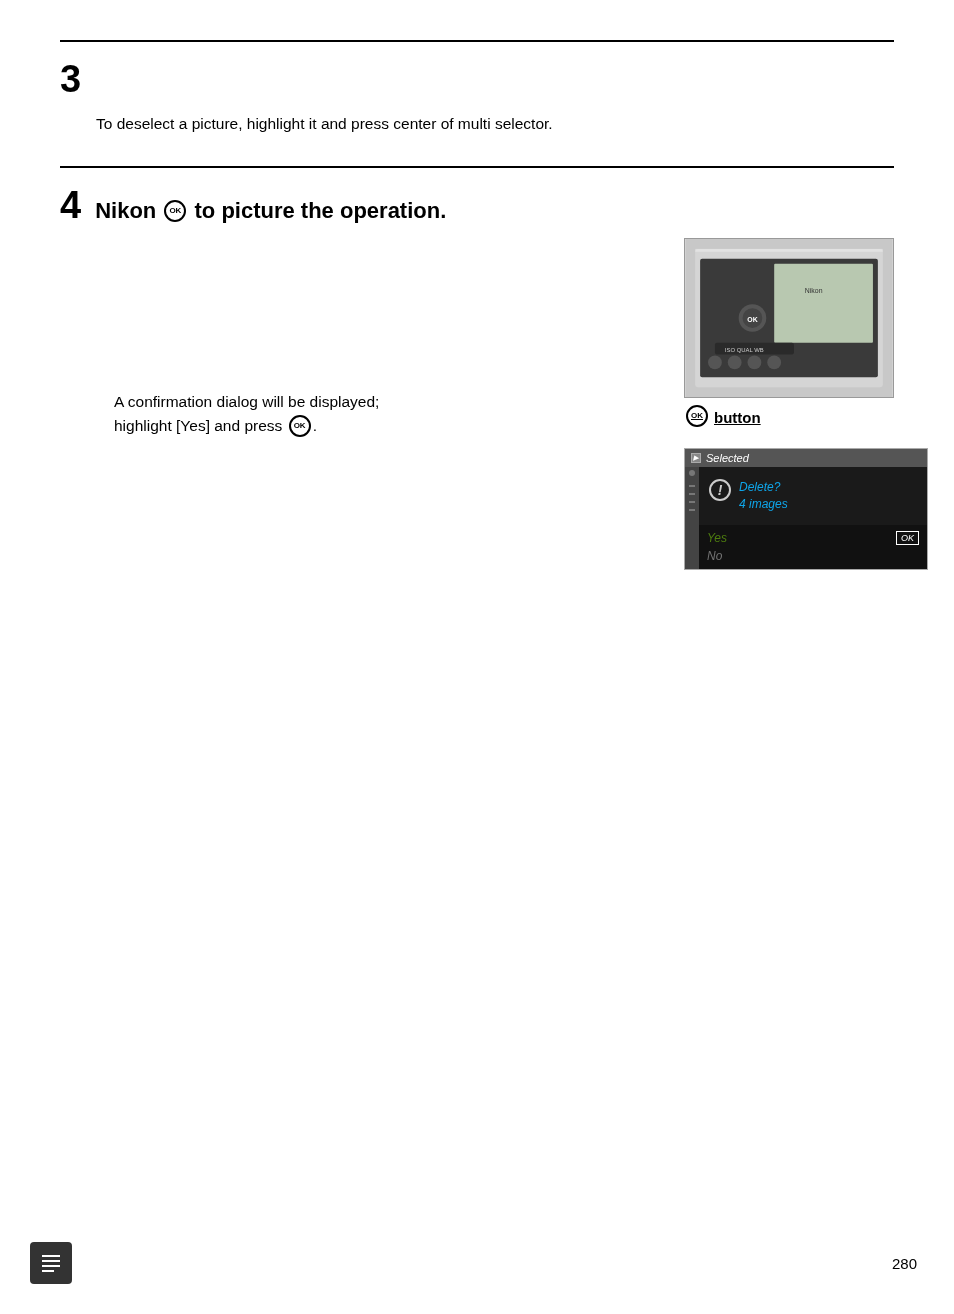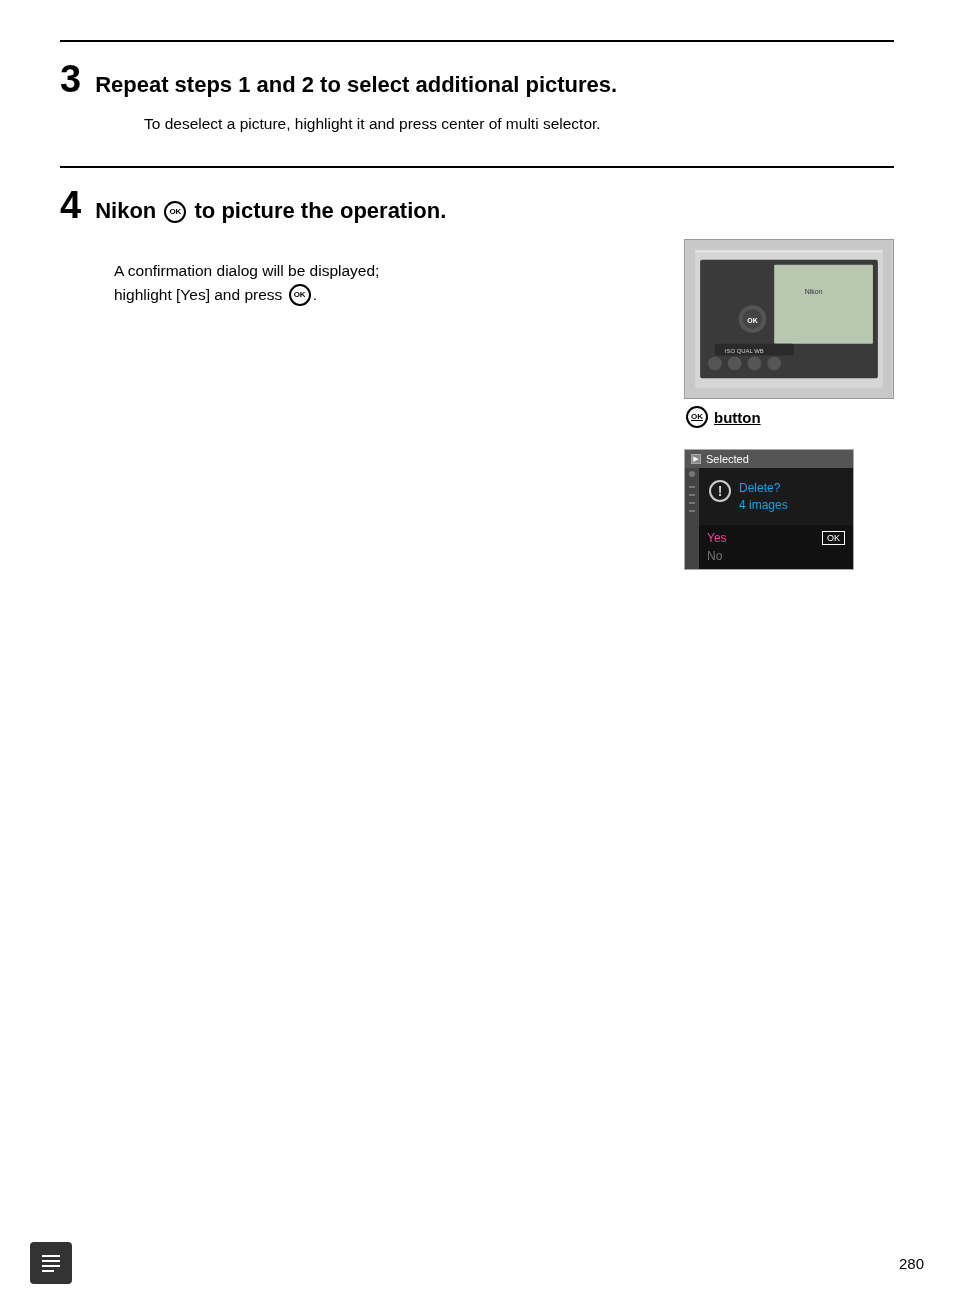--- a/index.html
+++ b/index.html
@@ -39,39 +39,40 @@
     }
 
     .step-title {
       font-size: 22px;
       font-weight: bold;
       line-height: 1.2;
     }
 
     .step-body {
       padding-left: 0px;
-      margin-left: 84px;
+      margin-left: 36px;
     }
 
     .step-body p {
       font-size: 15.5px;
       line-height: 1.55;
       color: #000;
     }
 
     
     .step4-section {
       border-top: 2px solid #000;
       padding-top: 18px;
     }
 
     .step4-content {
       display: flex;
       gap: 28px;
       margin-left: 54px;
+      align-items: center;
     }
 
     .step4-left {
       flex: 1;
     }
 
     .step4-right {
       flex-shrink: 0;
       width: 210px;
     }
@@ -116,23 +117,24 @@
       display: flex;
       align-items: center;
       gap: 4px;
       text-decoration: underline;
     }
 
     
     .dialog-image-container {
       border: 1px solid #aaa;
       background: #2a2a2a;
-      width: 170px;
+      width: 244px;
       margin-top: 20px;
       overflow: hidden;
+      font-style: italic;
     }
 
     .dialog-titlebar {
       background: #555;
       color: #fff;
       font-size: 11px;
       padding: 3px 6px;
       display: flex;
       align-items: center;
       gap: 5px;
@@ -216,21 +218,21 @@
       padding: 2px 0;
     }
 
     .dialog-no-row {
       padding: 2px 0;
       color: #737373;
       font-size: 12px;
     }
 
     .dialog-yes-text {
-      color: #ec4899;
+      color: #4d7c0f;
       font-size: 12px;
     }
 
     .dialog-ok-badge {
       border: 1px solid #fff;
       color: #fff;
       font-size: 9px;
       padding: 1px 4px;
     }
 
@@ -238,21 +240,21 @@
       margin-top: 20px;
       font-size: 15.5px;
       line-height: 1.55;
     }
 
     
     .page-footer {
       position: absolute;
       bottom: 30px;
       left: 0;
-      right: 0;
+      right: 7px;
       display: flex;
       justify-content: space-between;
       align-items: center;
       padding: 0 30px;
     }
 
     .page-number {
       font-size: 15px;
       color: #000;
     }
@@ -278,21 +280,20 @@
     }
   </style>
 </head>
 <body>
 
 <div class="page-container">
 
   <div class="step3-section">
     <div class="step-header">
       <span class="step-number">3</span>
-      <span class="step-title">Repeat steps 1 and 2 to select additional pictures.</span>
     </div>
     <div class="step-body">
       <p>To deselect a picture, highlight it and press center of multi selector.</p>
     </div>
   </div>
 
   <div class="step4-section">
     <div class="step-header">
       <span class="step-number">4</span>
       <span class="step-title">

